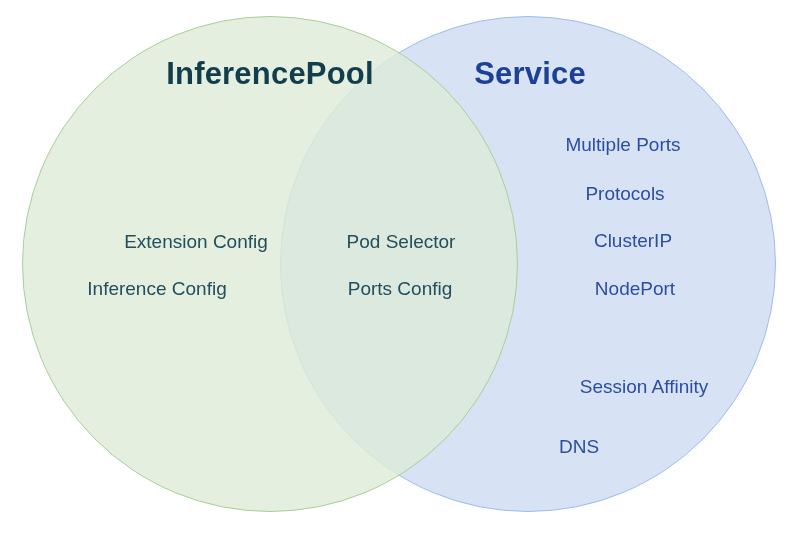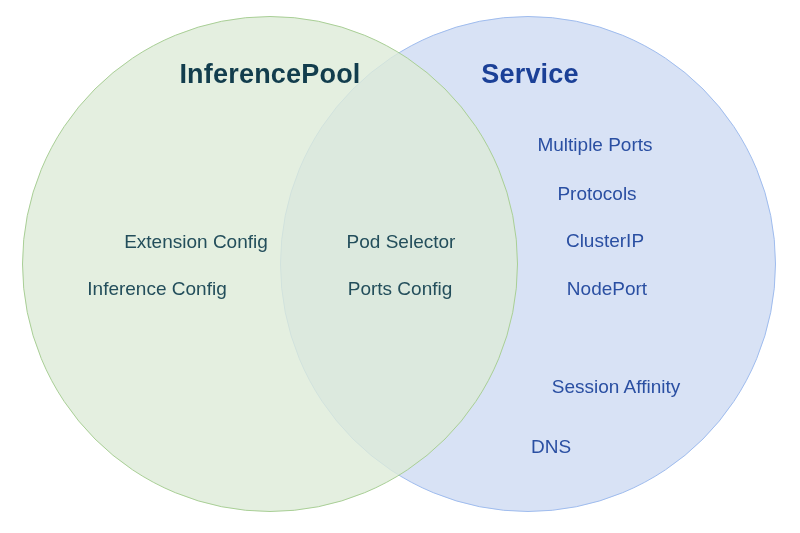--- a/index.html
+++ b/index.html
@@ -45,32 +45,32 @@
     border: 1.5px solid var(--left-circle-border);
     z-index: 2;
   }
   .label {
     position: absolute;
     transform: translate(-50%, -50%);
     white-space: nowrap;
     z-index: 3;
   }
   .title {
-    font-size: 27px;
+    font-size: 31px;
     font-weight: 700;
     letter-spacing: 0.2px;
   }
   .title-left  { left: 270px; top: 74px; color: var(--left-title-color); }
   .title-right { left: 530px; top: 74px; color: var(--right-title-color); }
   .item {
     font-size: 19px;
     font-weight: 400;
   }
   .item-left, .item-mid { color: var(--left-text-color); }
-  .item-right { color: var(--right-text-color); }
+  .item-right { color: var(--right-text-color); margin-left: 28px; }
   .li-0 { left: 156px; top: 242px; margin-left: 40px; }
   .li-1 { left: 157px; top: 289px; }
   .mi-0 { left: 401px; top: 242px; text-align: right; }
   .mi-1 { left: 400px; top: 289px; }
   .ri-0 { left: 595px; top: 145px; }
   .ri-1 { left: 597px; top: 194px; }
   .ri-2 { left: 605px; top: 241px; }
   .ri-3 { left: 607px; top: 289px; }
   .ri-4 { left: 619px; top: 339px; }
   .ri-5 { left: 616px; top: 387px; }

